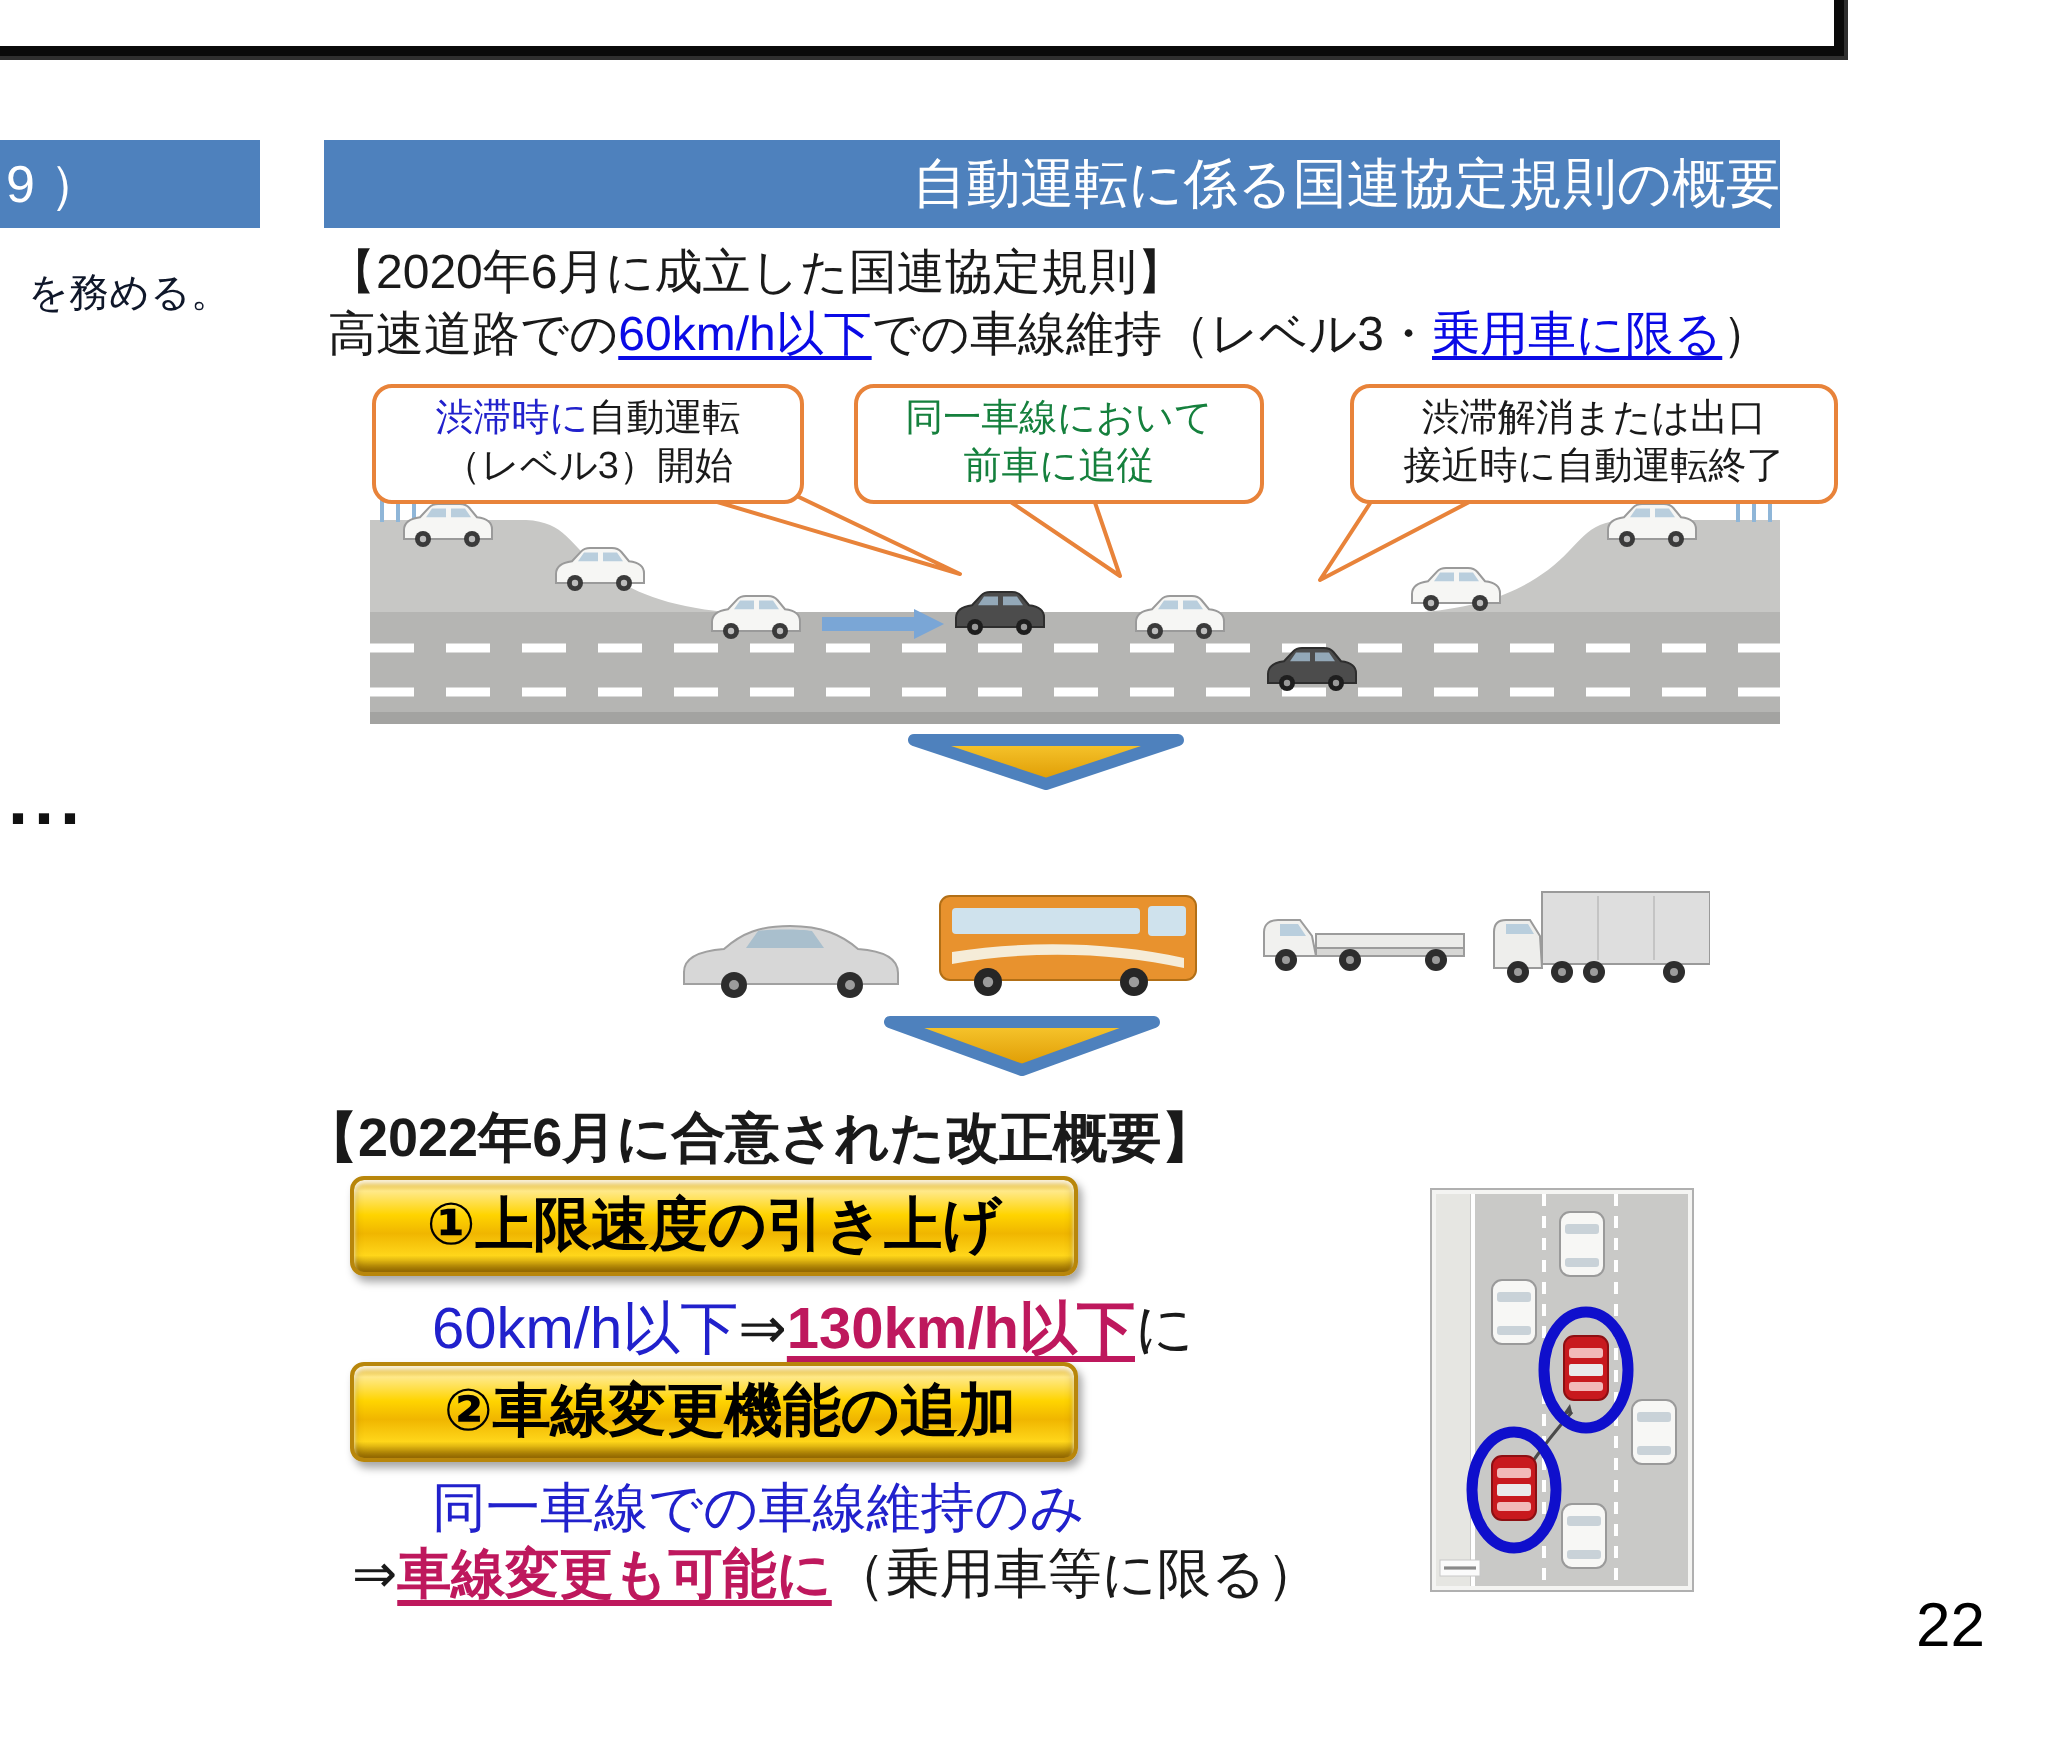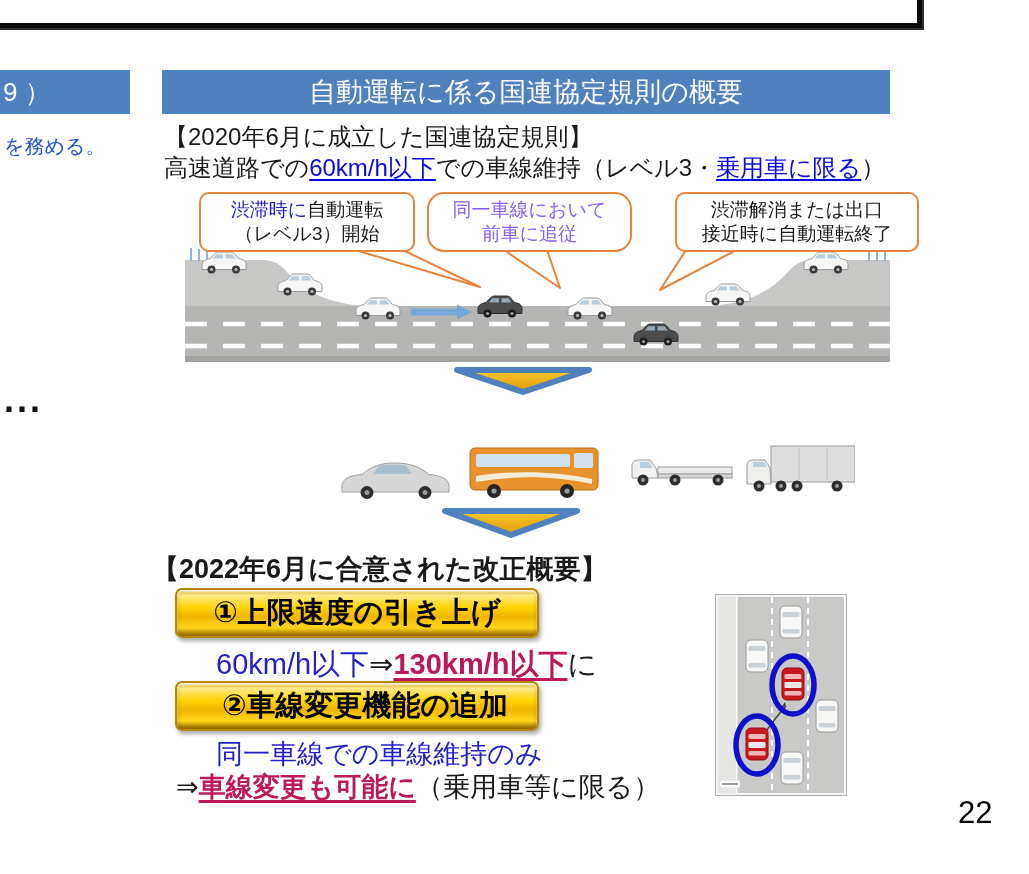--- a/index.html
+++ b/index.html
@@ -9,39 +9,39 @@
   }
   .abs{position:absolute;}
 
   
   .top-frame{left:-12px;top:-50px;width:924px;height:68px;background:#fff;
     border:5px solid #0a0a0a;box-shadow:4px 4px 0 -2px #2f2f2f;}
 
   
   .bar{background:#4E81BD;height:44px;top:70px;display:flex;align-items:center;}
   .bar-left{left:0;width:127px;color:#fff;font-size:26px;padding-left:3px;}
-  .bar-right{left:162px;width:728px;justify-content:center;color:#fff;font-size:27px;}
-
-  .frag-left{left:4px;top:133px;font-size:20px;color:#1d4ed8;}
+  .bar-right{left:162px;width:728px;justify-content:flex-end;color:#fff;font-size:27px;}
+
+  .frag-left{left:14px;top:133px;font-size:20px;color:#0f172a;}
   .ellipsis{left:4px;top:379px;font-size:36px;font-weight:bold;letter-spacing:3px;color:#111;}
 
   .h2020{left:164px;top:121px;font-size:24px;line-height:31px;white-space:nowrap;}
   .h2021{left:163px;top:389px;font-size:24px;line-height:29px;white-space:nowrap;}
   .h2022{left:152px;top:551px;font-size:27px;font-weight:bold;white-space:nowrap;}
 
   .link{color:#0A0AE6;text-decoration:underline;text-decoration-thickness:2px;text-underline-offset:3px;}
   .blue{color:#2121CC;}
   .redem{color:#be185d;font-weight:bold;text-decoration:underline;text-decoration-thickness:2.5px;text-underline-offset:4px;}
 
   
   .callout{top:192px;height:56px;background:#fff;border:2px solid #E8833A;border-radius:10px;
     display:flex;flex-direction:column;justify-content:center;align-items:center;
     font-size:19px;line-height:24px;text-align:center;z-index:2;}
-  .co1{left:199px;width:212px;}
-  .co2{left:427px;width:201px;color:#8b5cf6;border-radius:17px;}
+  .co1{left:186px;width:212px;}
+  .co2{left:427px;width:201px;color:#15803d;}
   .co3{left:675px;width:240px;}
   .tails{left:185px;top:240px;z-index:1;}
   .roadsvg{left:185px;top:248px;z-index:0;}
 
   .dn-arrow1{left:452px;top:366px;}
   .dn-arrow2{left:440px;top:507px;}
 
   .vehicles{left:335px;top:444px;}
 
   .ybox{left:175px;width:364px;height:50px;box-sizing:border-box;

